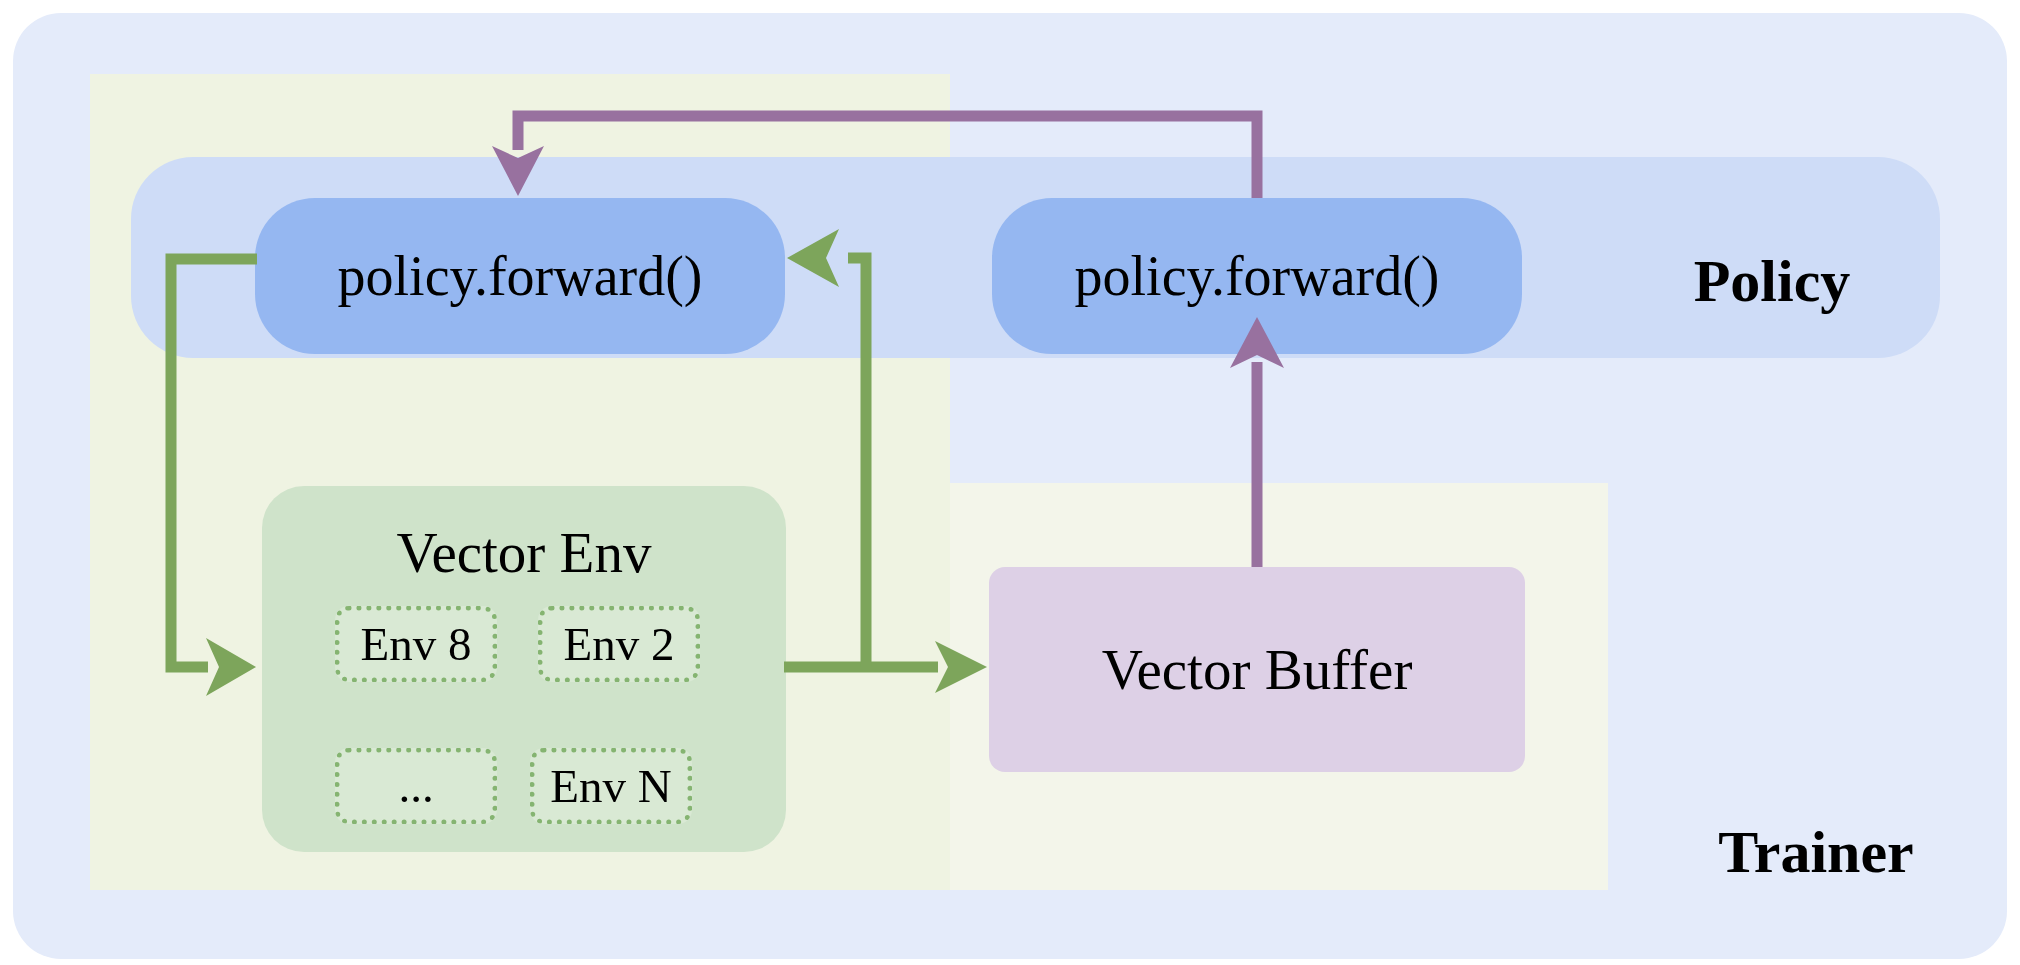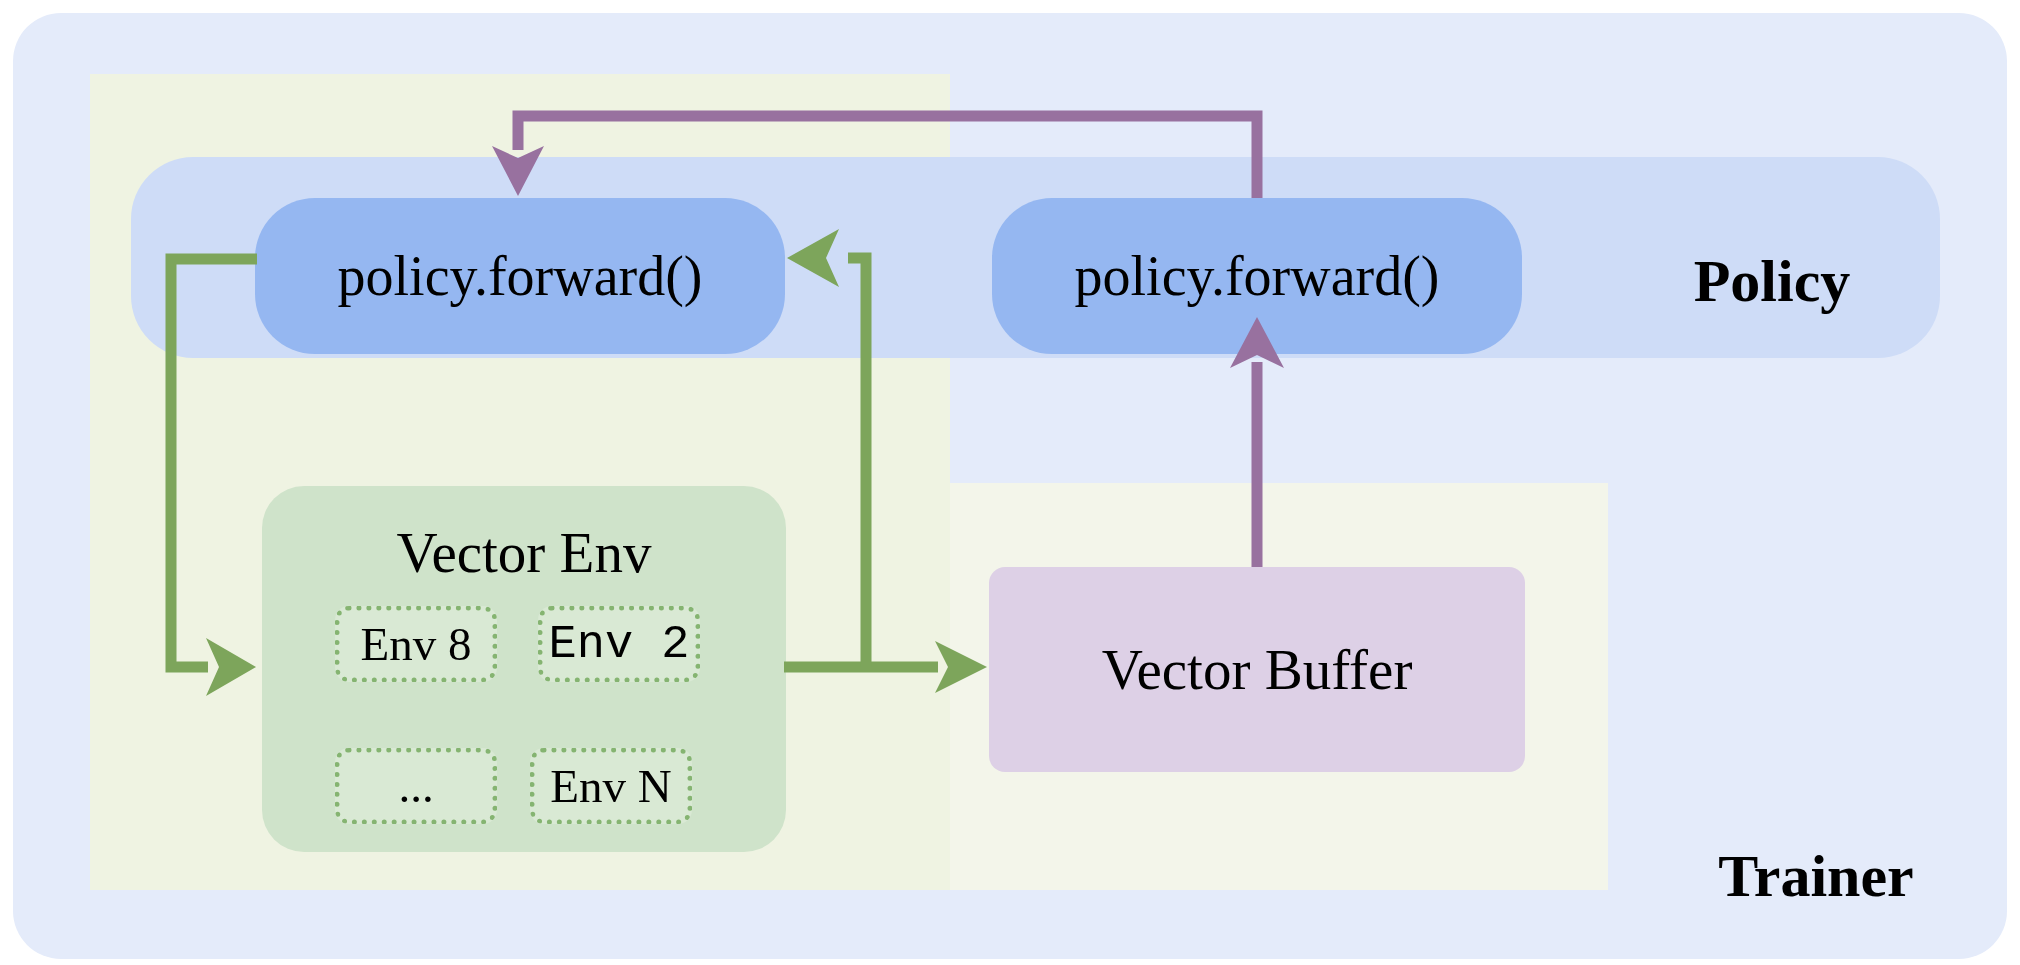--- a/index.html
+++ b/index.html
@@ -40,36 +40,36 @@
     font-size:57px;line-height:1.1;white-space:nowrap;margin-top:12px;
   }
   .env-item{
     position:absolute;width:162px;height:76px;box-sizing:border-box;
     border:5px dotted var(--env-item-border,#85b471);border-radius:14px;
     background:var(--env-item-bg,#d9e9d4);
     display:flex;align-items:center;justify-content:center;
     font-size:47px;white-space:nowrap;
   }
   .env-1{left:73px;top:120px;}
-  .env-2{left:276px;top:120px;font-family:Liberation Mono, monospace;}
+  .env-2{left:276px;top:120px;}
   .env-ellipsis{left:73px;top:262px;}
   .env-n{left:268px;top:262px;}
   .vector-buffer{
     left:989px;top:567px;width:536px;height:205px;border-radius:16px;
     background:var(--vector-buffer-bg,#ddd0e6);
     display:flex;align-items:center;justify-content:center;
     font-size:57px;white-space:nowrap;
   }
   .big-label{
     font-weight:bold;font-size:60px;line-height:72px;width:344px;text-align:center;
     white-space:nowrap;
   }
   .label-policy{left:1600px;top:245px;}
   .label-collector{left:1248px;top:800px;}
-  .label-trainer{left:1644px;top:840px;text-align:center;}
+  .label-trainer{left:1644px;top:816px;text-align:center;}
   .arrow-layer{left:0;top:0;width:2020px;height:965px;pointer-events:none;}
   .arrow-layer polyline,.arrow-layer line{fill:none;stroke-width:11;}
   .green-stroke{stroke:var(--arrow-green,#7da55b);}
   .purple-stroke{stroke:var(--arrow-purple,#98719f);}
   .green-fill{fill:var(--arrow-green,#7da55b);}
   .purple-fill{fill:var(--arrow-purple,#98719f);}
 </style>
 </head>
 <body>
 

